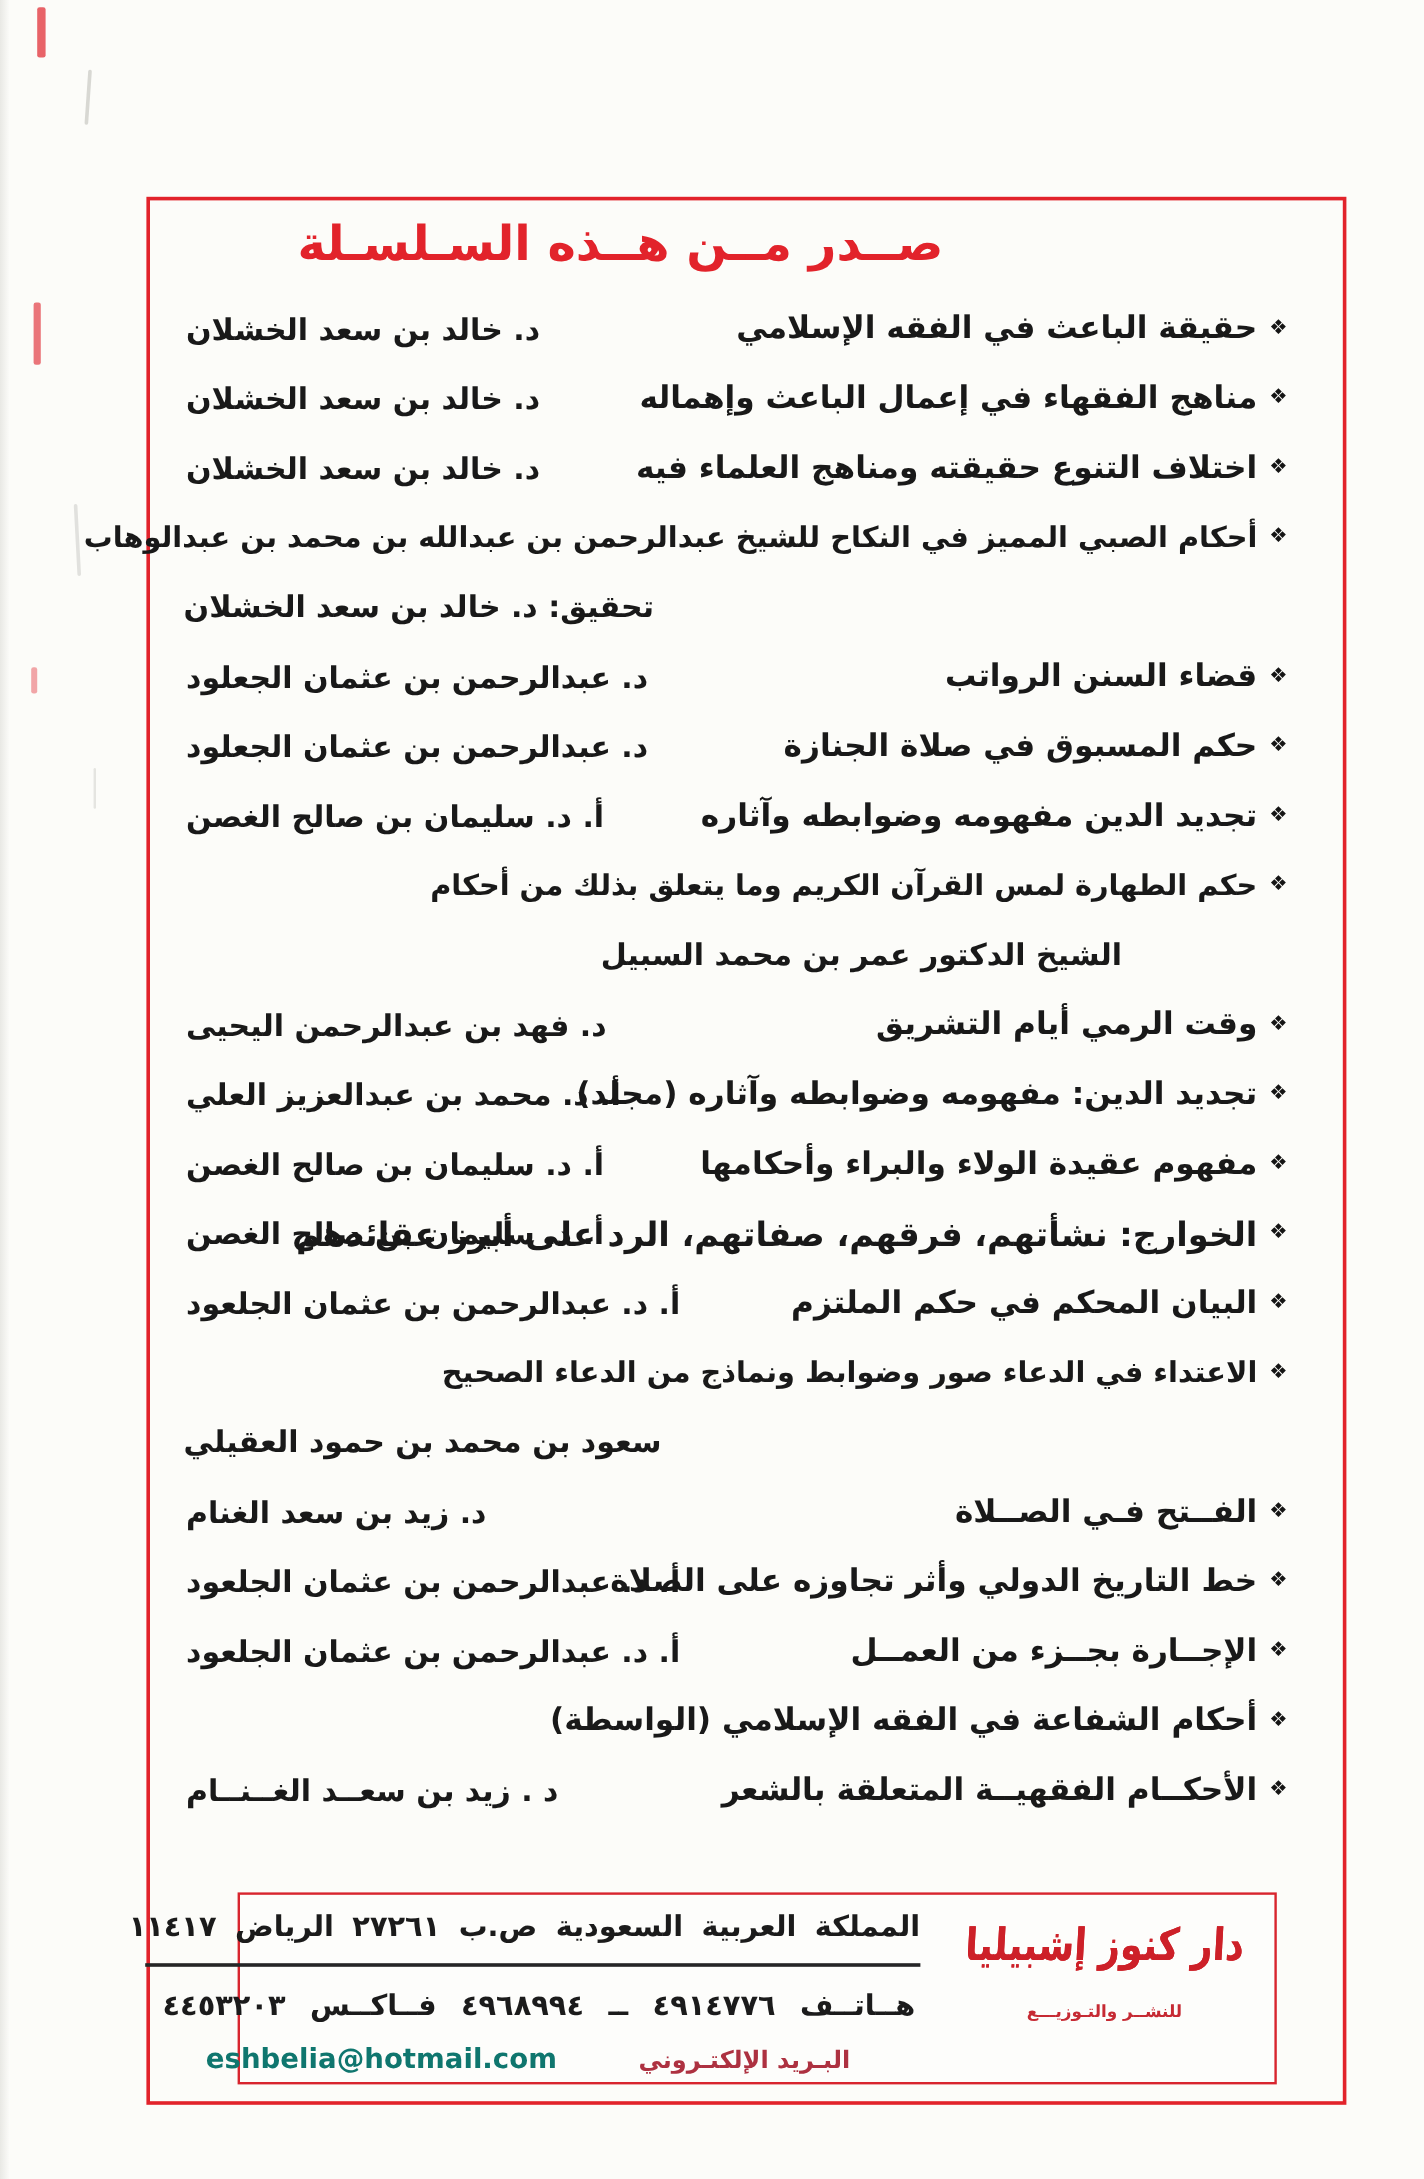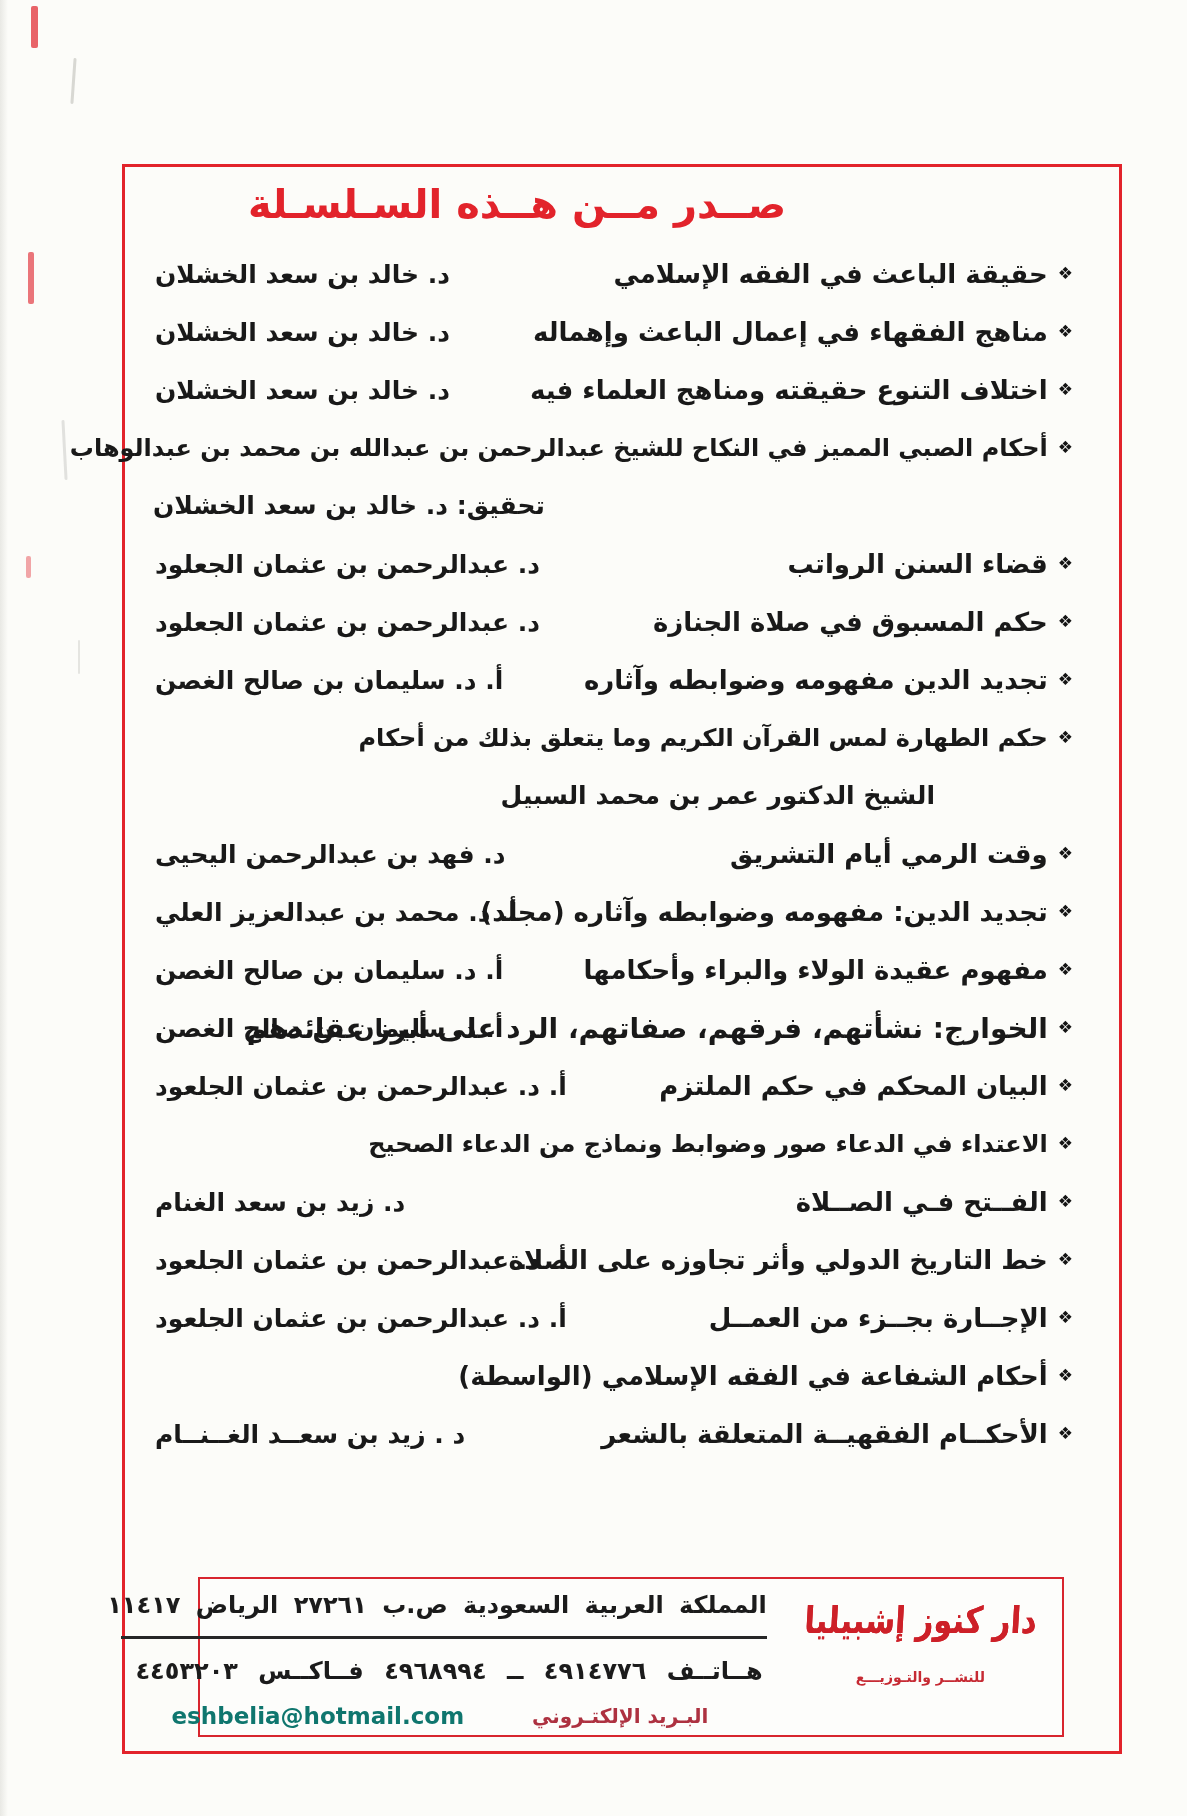--- a/index.html
+++ b/index.html
@@ -260,20 +260,23 @@
         <span class="bauthor">أ. د. عبدالرحمن بن عثمان الجلعود</span>
       </div>
 
       <div class="row full">
         <span class="lead">
             <span class="bullet">❖</span>
             <span class="btitle">الاعتداء في الدعاء صور وضوابط ونماذج من الدعاء الصحيح</span>
           </span>
       </div>
 
+      <div class="row cont cont-left">
+        <span class="ctext">سعود بن محمد بن حمود العقيلي</span>
+      </div>
 
       <div class="row">
         <span class="lead">
             <span class="bullet">❖</span>
             <span class="btitle">الفــتح فـي الصــلاة</span>
           </span>
         <span class="bauthor">د. زيد بن سعد الغنام</span>
       </div>
 
       <div class="row">

